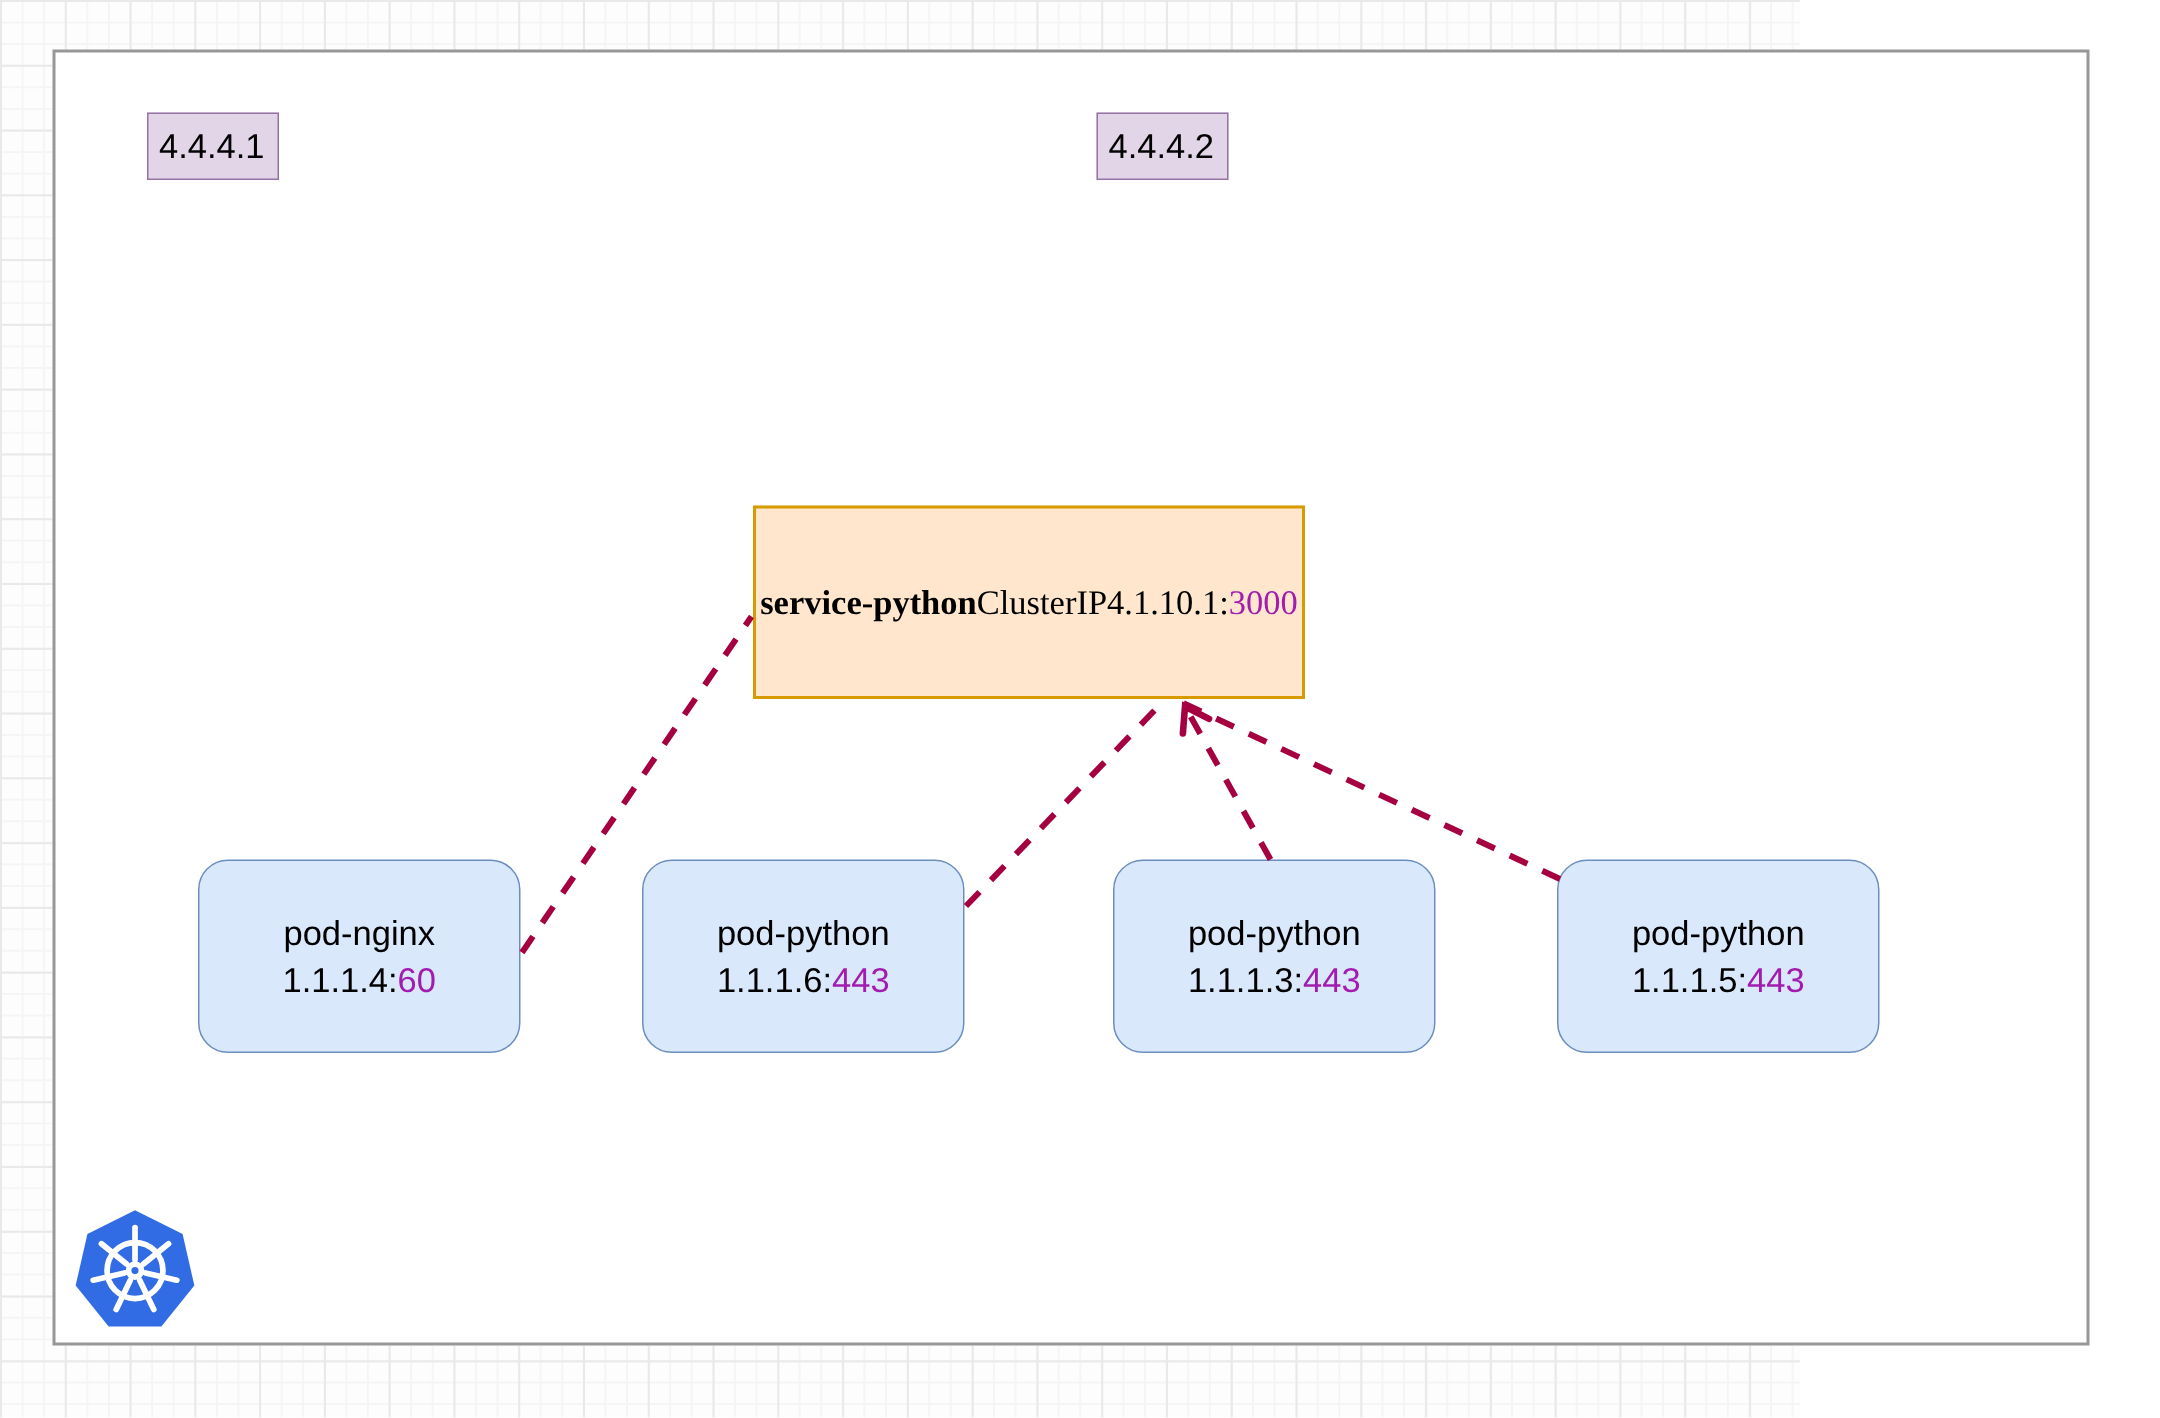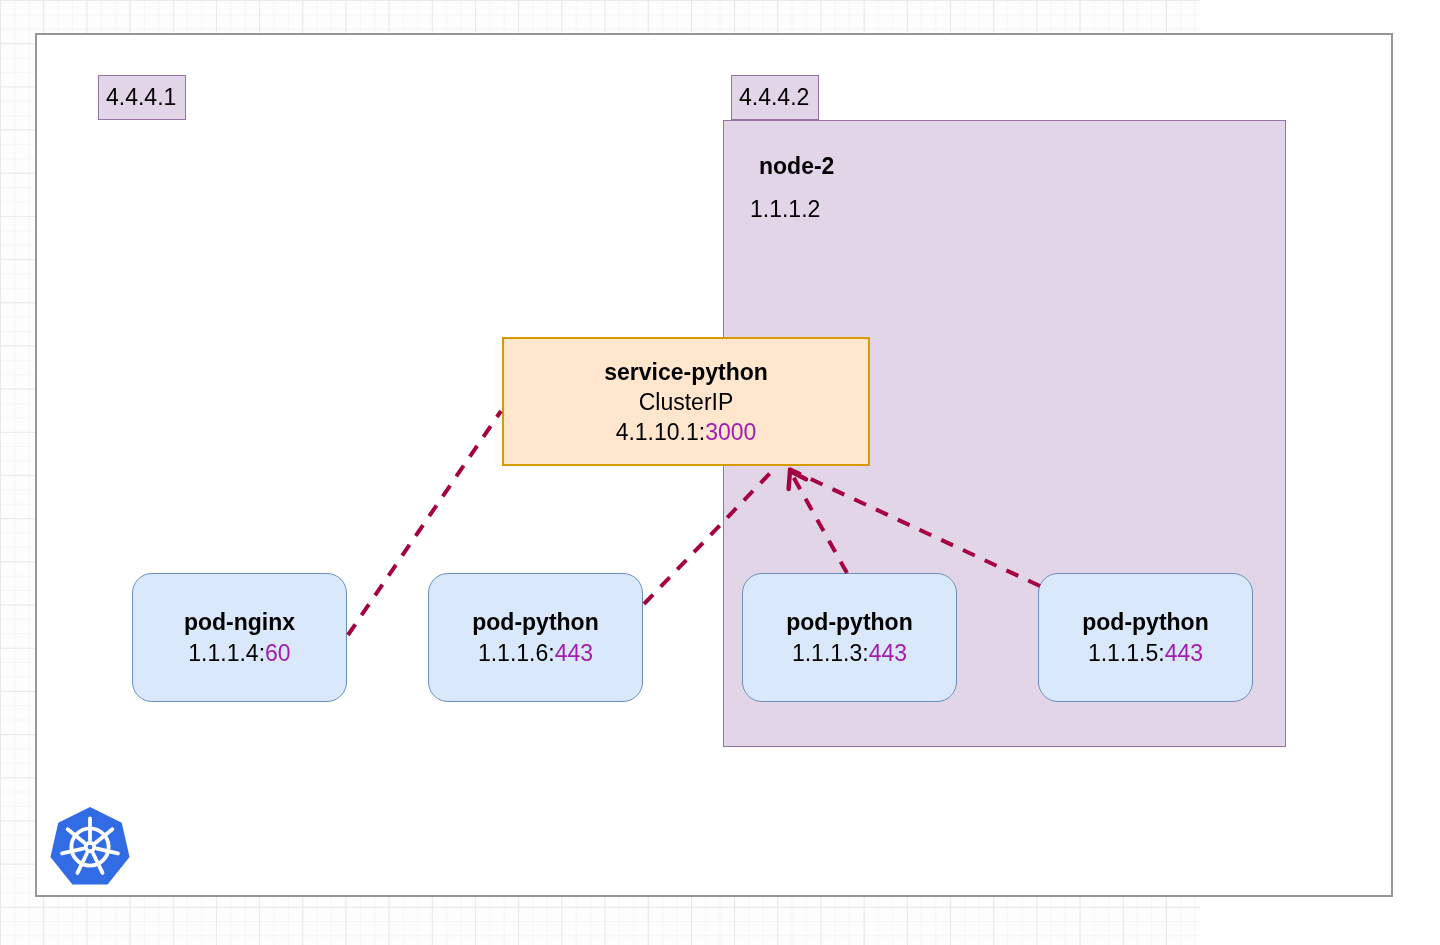--- a/index.html
+++ b/index.html
@@ -51,41 +51,42 @@
   .node-ip {
     position: absolute; left: 26px; top: 75px;
     font-size: 23px;
   }
 
   .service-box {
     position: absolute;
     left: 502px; top: 337px; width: 368px; height: 129px;
     background: #ffe6cc;
     border: 2px solid #d79b00;
-    display: flex; flex-direction: column;
+    display: flex; flex-direction: row;
     align-items: center; justify-content: center;
     font-size: 23px; line-height: 30px;
     text-align: center;
     z-index: 4;
+    font-family: Liberation Serif, serif;
   }
   .service-name { font-weight: bold; }
 
   .pod {
     position: absolute;
     top: 573px; width: 215px; height: 129px;
     background: #dae8fc;
     border: 1.7px solid #6c8ebf;
     border-radius: 20px;
     display: flex; flex-direction: column;
     align-items: center; justify-content: center;
     font-size: 23px; line-height: 31px;
     text-align: center;
     z-index: 4;
   }
-  .pod-name { font-weight: bold; }
+  .pod-name { font-weight: normal; }
 
   .port { color: #a21caf; }
 
   .edges {
     position: absolute; left: 0; top: 0;
     width: 1440px; height: 945px;
     z-index: 5;
     pointer-events: none;
   }
 
@@ -101,24 +102,20 @@
 
 <div class="stage">
   <div class="canvas"></div>
 
   <div class="node-tab" style="left:98px; top:75px;">
     <span>4.4.4.1</span>
   </div>
 
   <div class="node-tab" style="left:731px; top:75px;">
     <span>4.4.4.2</span>
-  </div>
-  <div class="node-box" style="left:723px; top:120px;">
-    <div class="node-title">node-2</div>
-    <div class="node-ip">1.1.1.2</div>
   </div>
 
   <div class="service-box">
     <div class="service-name">service-python</div>
     <div>ClusterIP</div>
     <div><span>4.1.10.1:</span><span class="port">3000</span></div>
   </div>
 
   <div class="pod" style="left:132px;">
     <div class="pod-name">pod-nginx</div>

